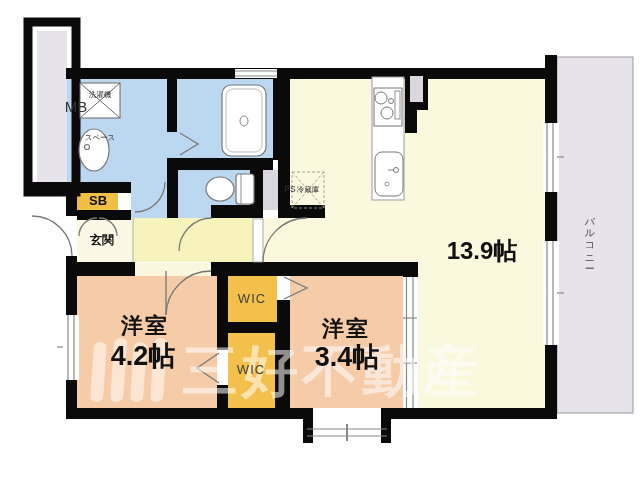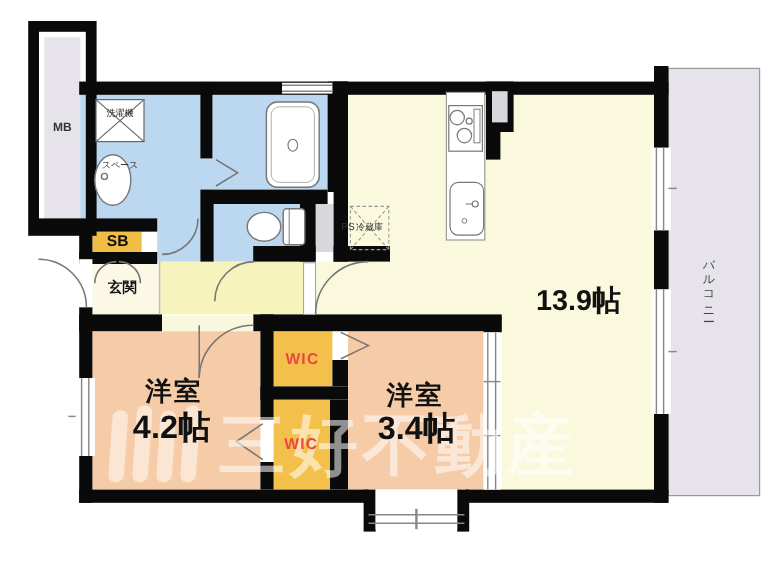--- a/index.html
+++ b/index.html
@@ -5,24 +5,24 @@
   html,body{margin:0;padding:0;background:#ffffff;}
   #stage{position:relative;width:640px;height:480px;background:#ffffff;overflow:hidden;
          font-family:"Liberation Sans","DejaVu Sans",sans-serif;}
   #plan-svg{position:absolute;left:0;top:0;z-index:1;}
   .lbl{position:absolute;z-index:10;color:#111;white-space:nowrap;
        transform:translate(-50%,-50%);text-align:center;line-height:1.05;}
   .room-name{font-size:22px;font-weight:600;letter-spacing:2px;}
   .room-size{font-size:27px;font-weight:600;}
   .ldk-name{font-size:26px;font-weight:600;letter-spacing:1px;}
   .ldk-size{font-size:24px;font-weight:600;}
-  .wic{font-size:13px;font-weight:700;color:#ef4444;letter-spacing:1px;}
+  .wic{font-size:13px;font-weight:400;color:#404040;letter-spacing:1px;}
   .small{font-size:12px;font-weight:600;}
   .tiny{font-size:7.5px;font-weight:400;color:#222;}
-  .mb{font-size:10px;color:#333;font-weight:700;}
+  .mb{font-size:15px;color:#333;font-weight:400;margin-left:24px;}
   .ps{font-size:8.5px;color:#333;padding-left:40px;}
   .balcony-lbl{font-size:10px;color:#444;writing-mode:vertical-rl;letter-spacing:2px;}
   .watermark-text{position:absolute;z-index:5;left:182px;top:334px;font-size:56px;font-weight:bold;
        color:rgba(255,255,255,0.55);letter-spacing:4px;}
 </style>
 </head>
 <body>
 
 <div id="stage">
 

